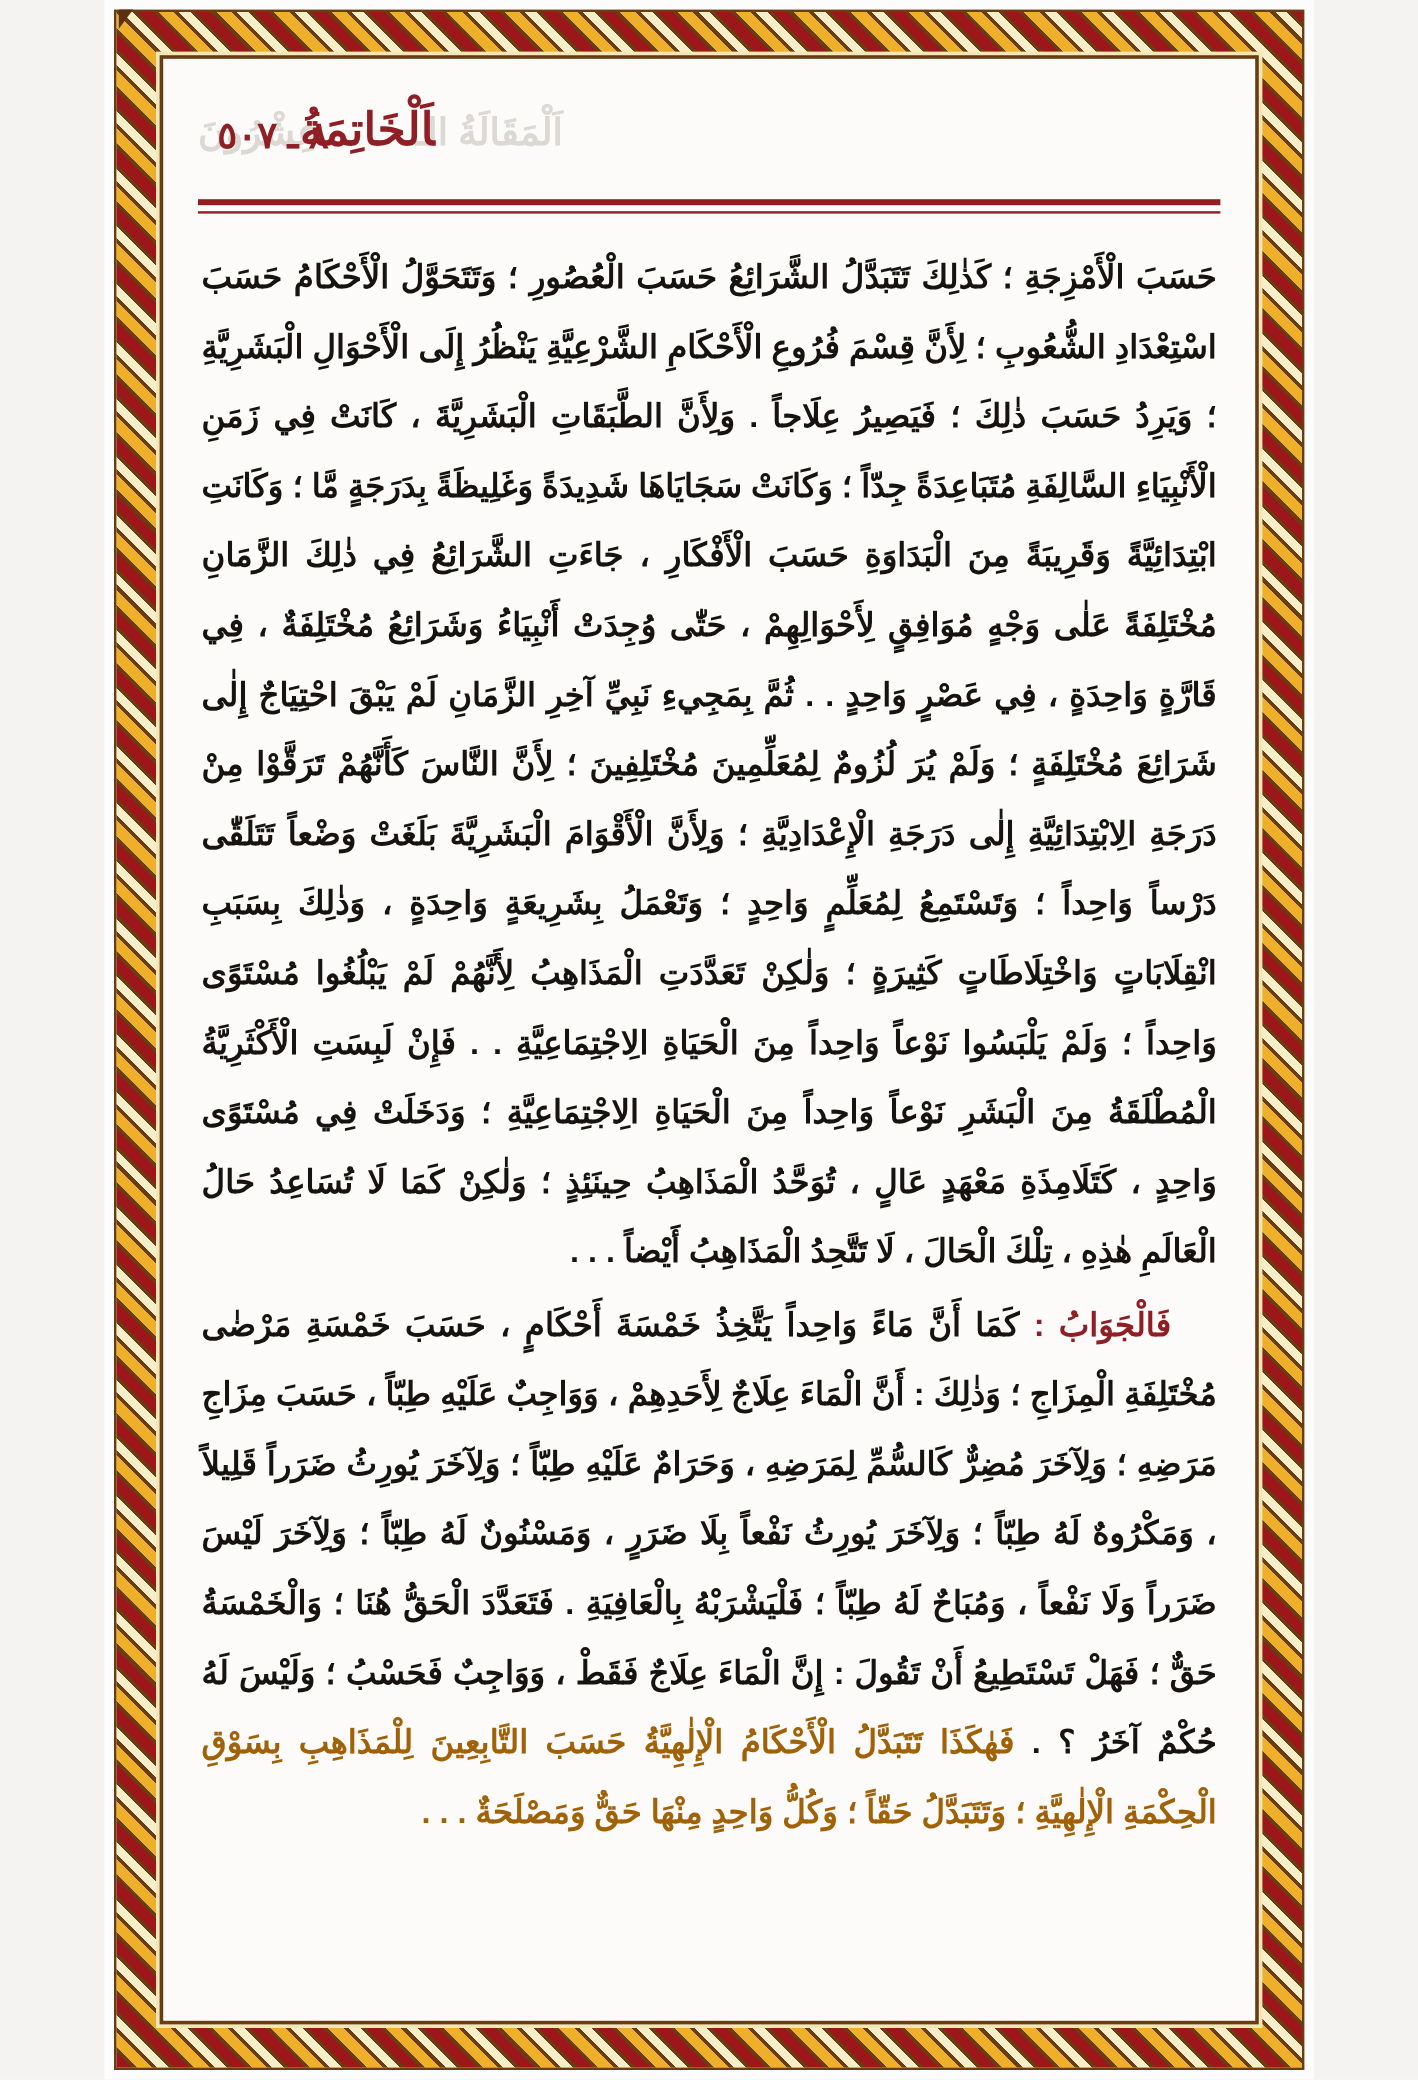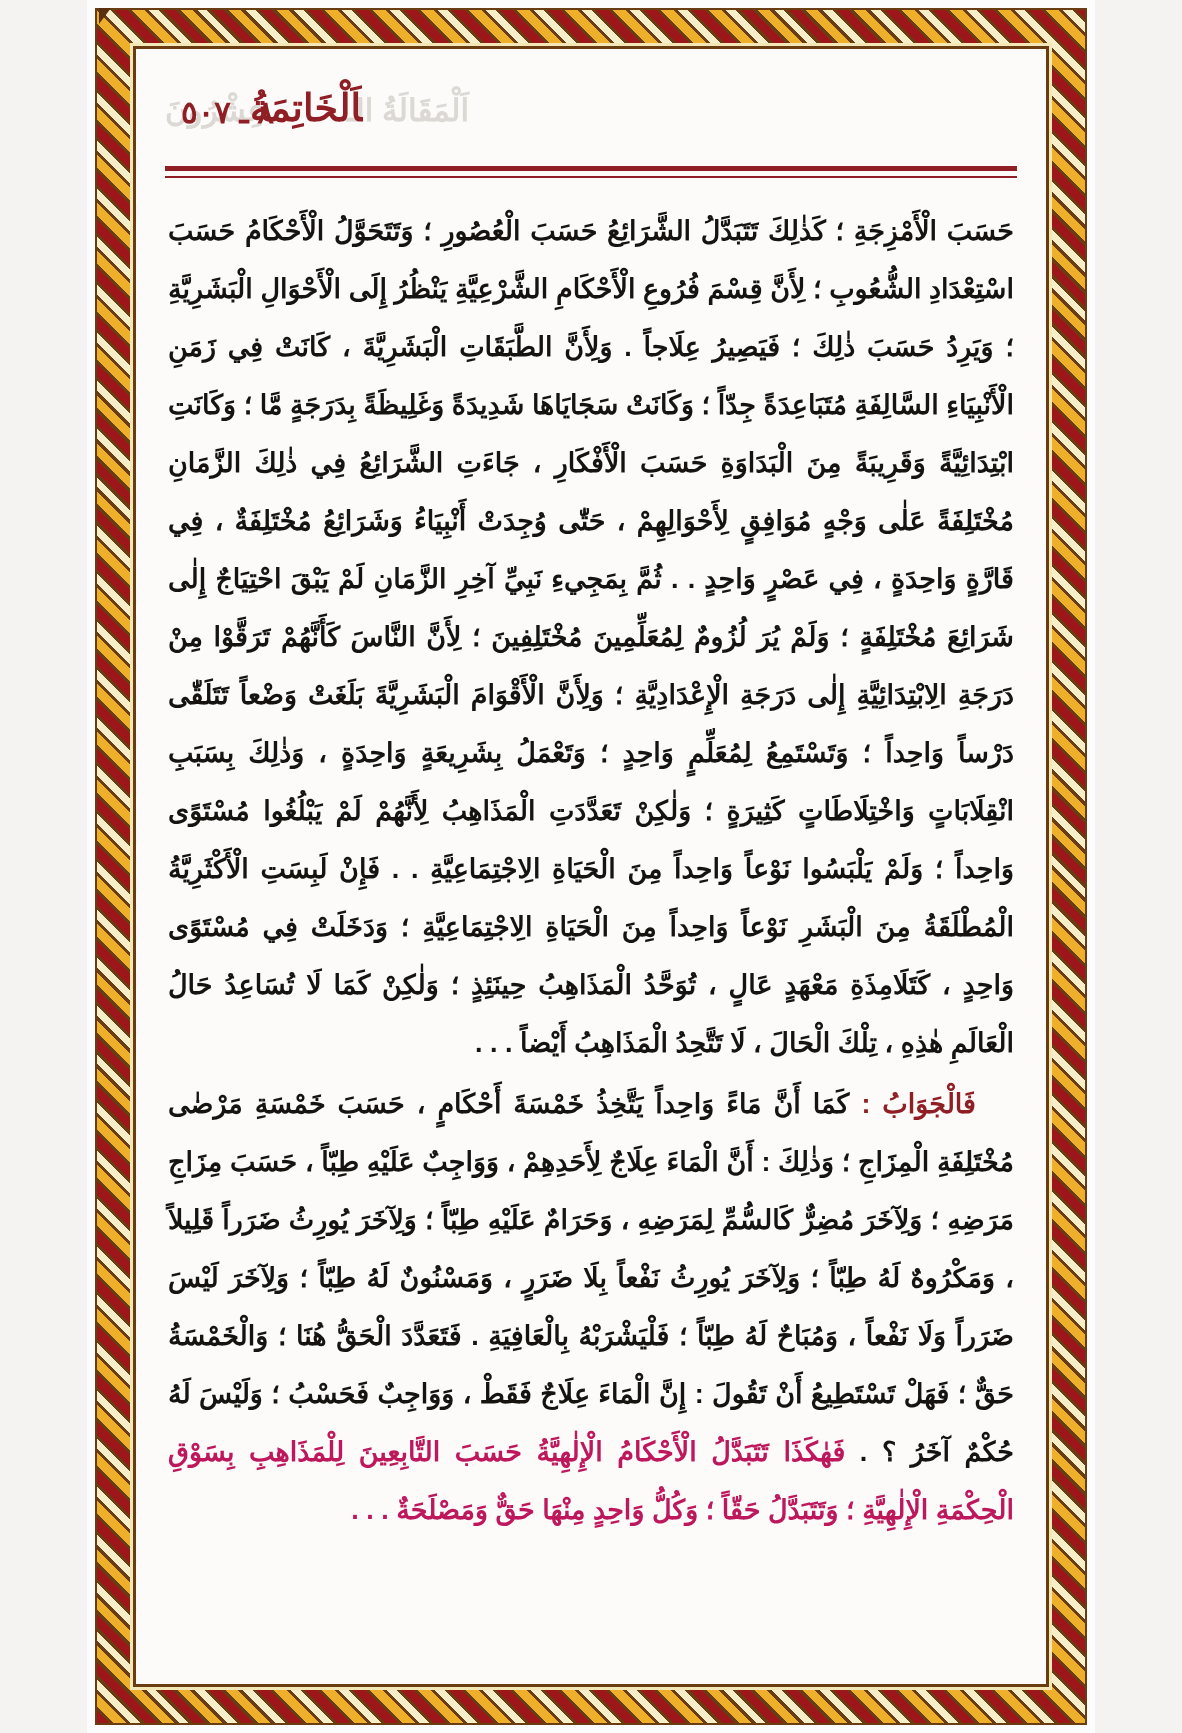--- a/index.html
+++ b/index.html
@@ -52,21 +52,21 @@
     border-bottom:2px solid #8f1f24;
   }
   .bodytext{
     margin-top:24px;
     font-size:27px;font-weight:700;color:#161310;
     line-height:58px;text-align:justify;text-justify:inter-word;
   }
   .bodytext p{margin:3px;}
   .para-indent{margin-top:26px;text-indent:38px;}
   .lead{color:#8f1f24;}
-  .redtail{color:#be185d;}
+  .redtail{color:#a16207;}
 </style>
 </head>
 <body>
 
 <div class="page">
 
   <div class="frame">
     <div class="finial"></div>
     <div class="frame-inner"></div>
   </div>

